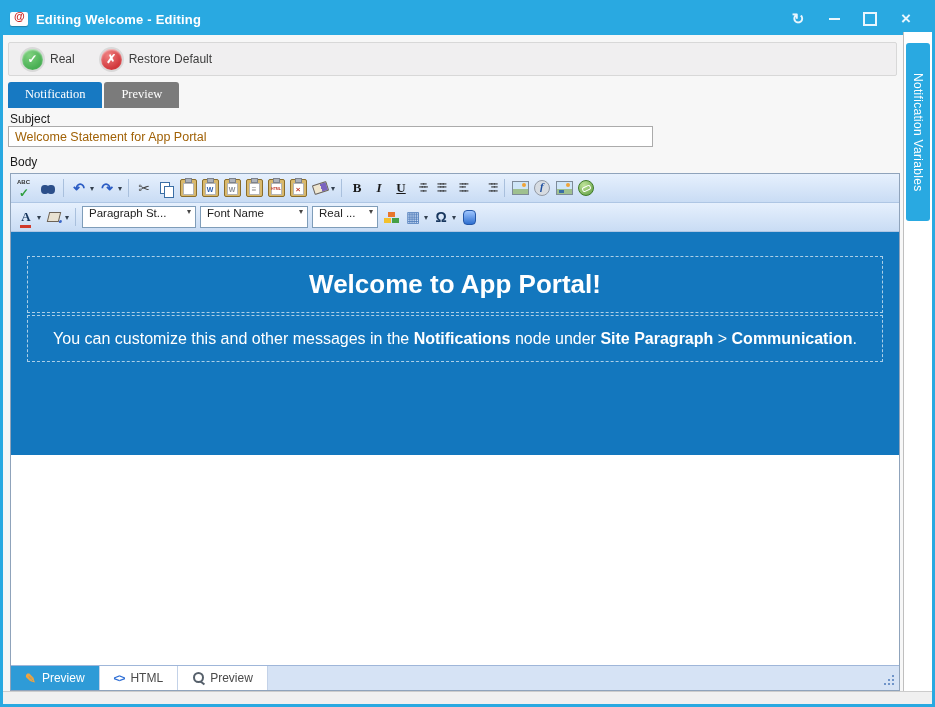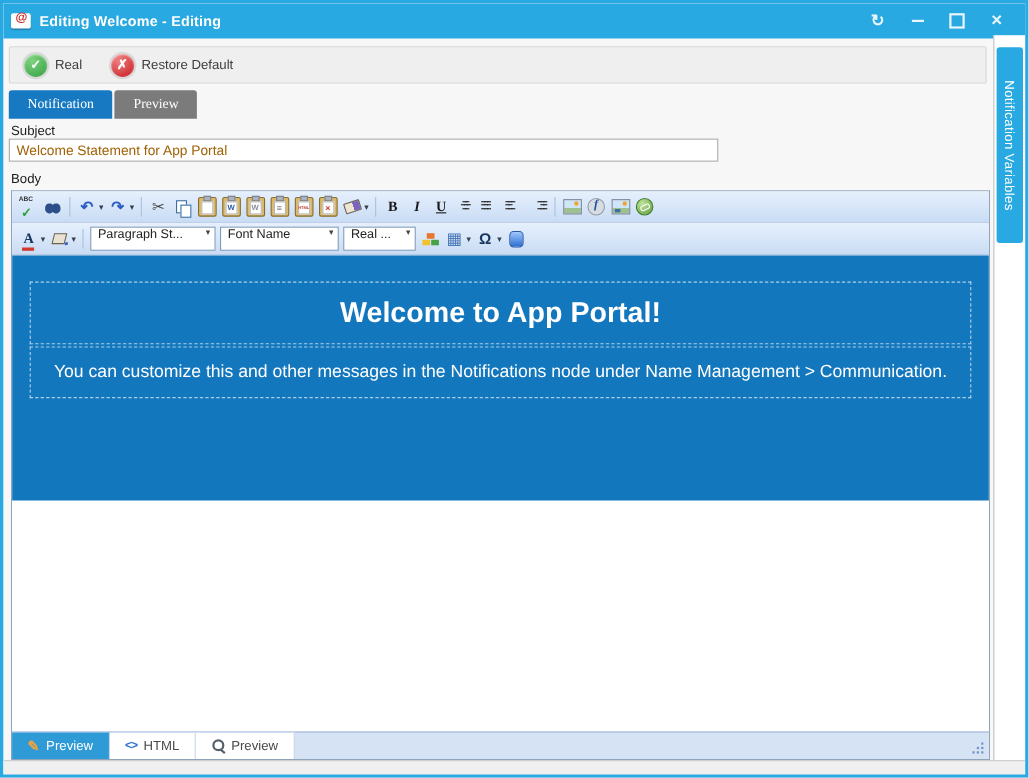--- a/index.html
+++ b/index.html
@@ -100,21 +100,21 @@
   .i-tpl{width:11px;height:13px;border-radius:4px;border:1px solid #2457a8;background:linear-gradient(#9fc6ff,#2e6fd0);}
 
   
   .canvas{flex:1;background:#fff;overflow:hidden;}
   .banner{height:223px;background:var(--banner);box-sizing:border-box;padding:24px 16px 0;color:#fff;}
   .dashedbox{border:1px dashed rgba(255,255,255,.65);box-sizing:border-box;}
   .hbox{height:57px;display:flex;align-items:center;justify-content:center;}
   .mbox{height:47px;margin-top:2px;display:flex;align-items:center;justify-content:center;}
   .banner h1{margin:0;font-size:26px;font-weight:bold;}
   .msg{font-size:16px;text-align:center;}
-  .msg b{font-weight:normal;}
+  .msg b{font-weight:bold;}
 
   
   .edtabs{height:24px;flex:0 0 24px;background:#d6e3f5;border-top:1px solid #9fb6d9;display:flex;align-items:stretch;position:relative;}
   .edtab{display:flex;align-items:center;gap:6px;padding:0 14px;font-size:12px;color:#4a4a4a;background:#fff;
     border-right:1px solid #c3d2e8;cursor:pointer;}
   .edtab.active{background:var(--bottom_tab_active);color:#fff;}
   .i-pencil{color:#f2a33c;font-size:13px;font-weight:bold;}
   .i-code{color:#2b6cd4;font-weight:bold;font-size:11px;letter-spacing:-1px;}
   .i-mag{width:12px;height:12px;position:relative;}
   .i-mag::before{content:"";position:absolute;left:1px;top:0;width:7px;height:7px;border:2px solid #56606b;border-radius:50%;}
@@ -303,21 +303,21 @@
           <span class="i-tpl"></span>
         </span>
     </div>
 
     <div class="canvas">
       <div class="banner">
         <div class="dashedbox hbox">
           <h1>Welcome to App Portal!</h1>
         </div>
         <div class="dashedbox mbox">
-          <div class="msg"><span>You can customize this and other messages in the </span><b>Notifications</b><span> node under </span><b>Name Management</b><span> &gt; </span><b>Communication</b><span>.</span></div>
+          <div class="msg"><span>You can customize this and other messages in the </span><b>Notifications</b><span> node under </span><b>Site Paragraph</b><span> &gt; </span><b>Communication</b><span>.</span></div>
         </div>
       </div>
     </div>
 
     <div class="edtabs">
       <span class="edtab active">
         <span class="i-pencil">✎</span>
         <span>Preview</span>
       </span>
       <span class="edtab">

